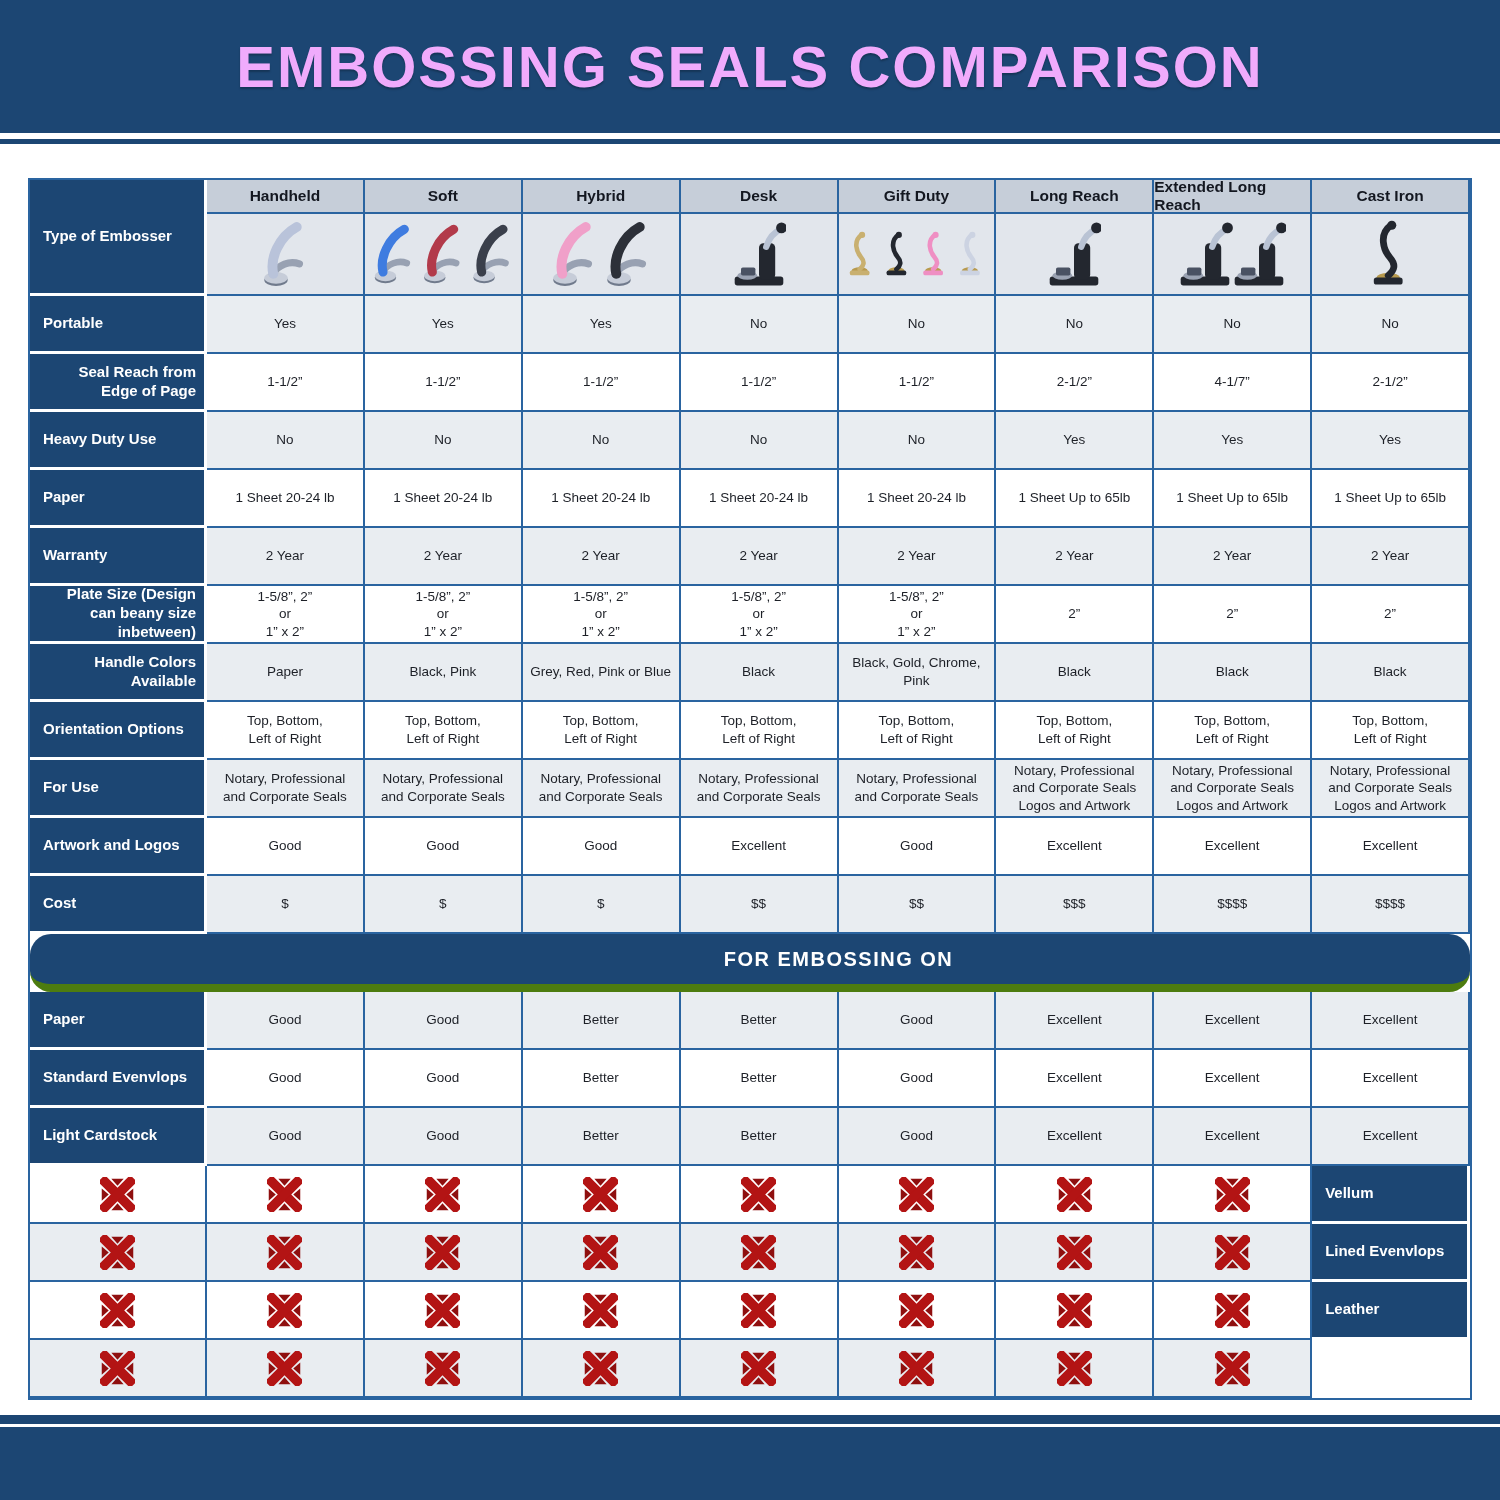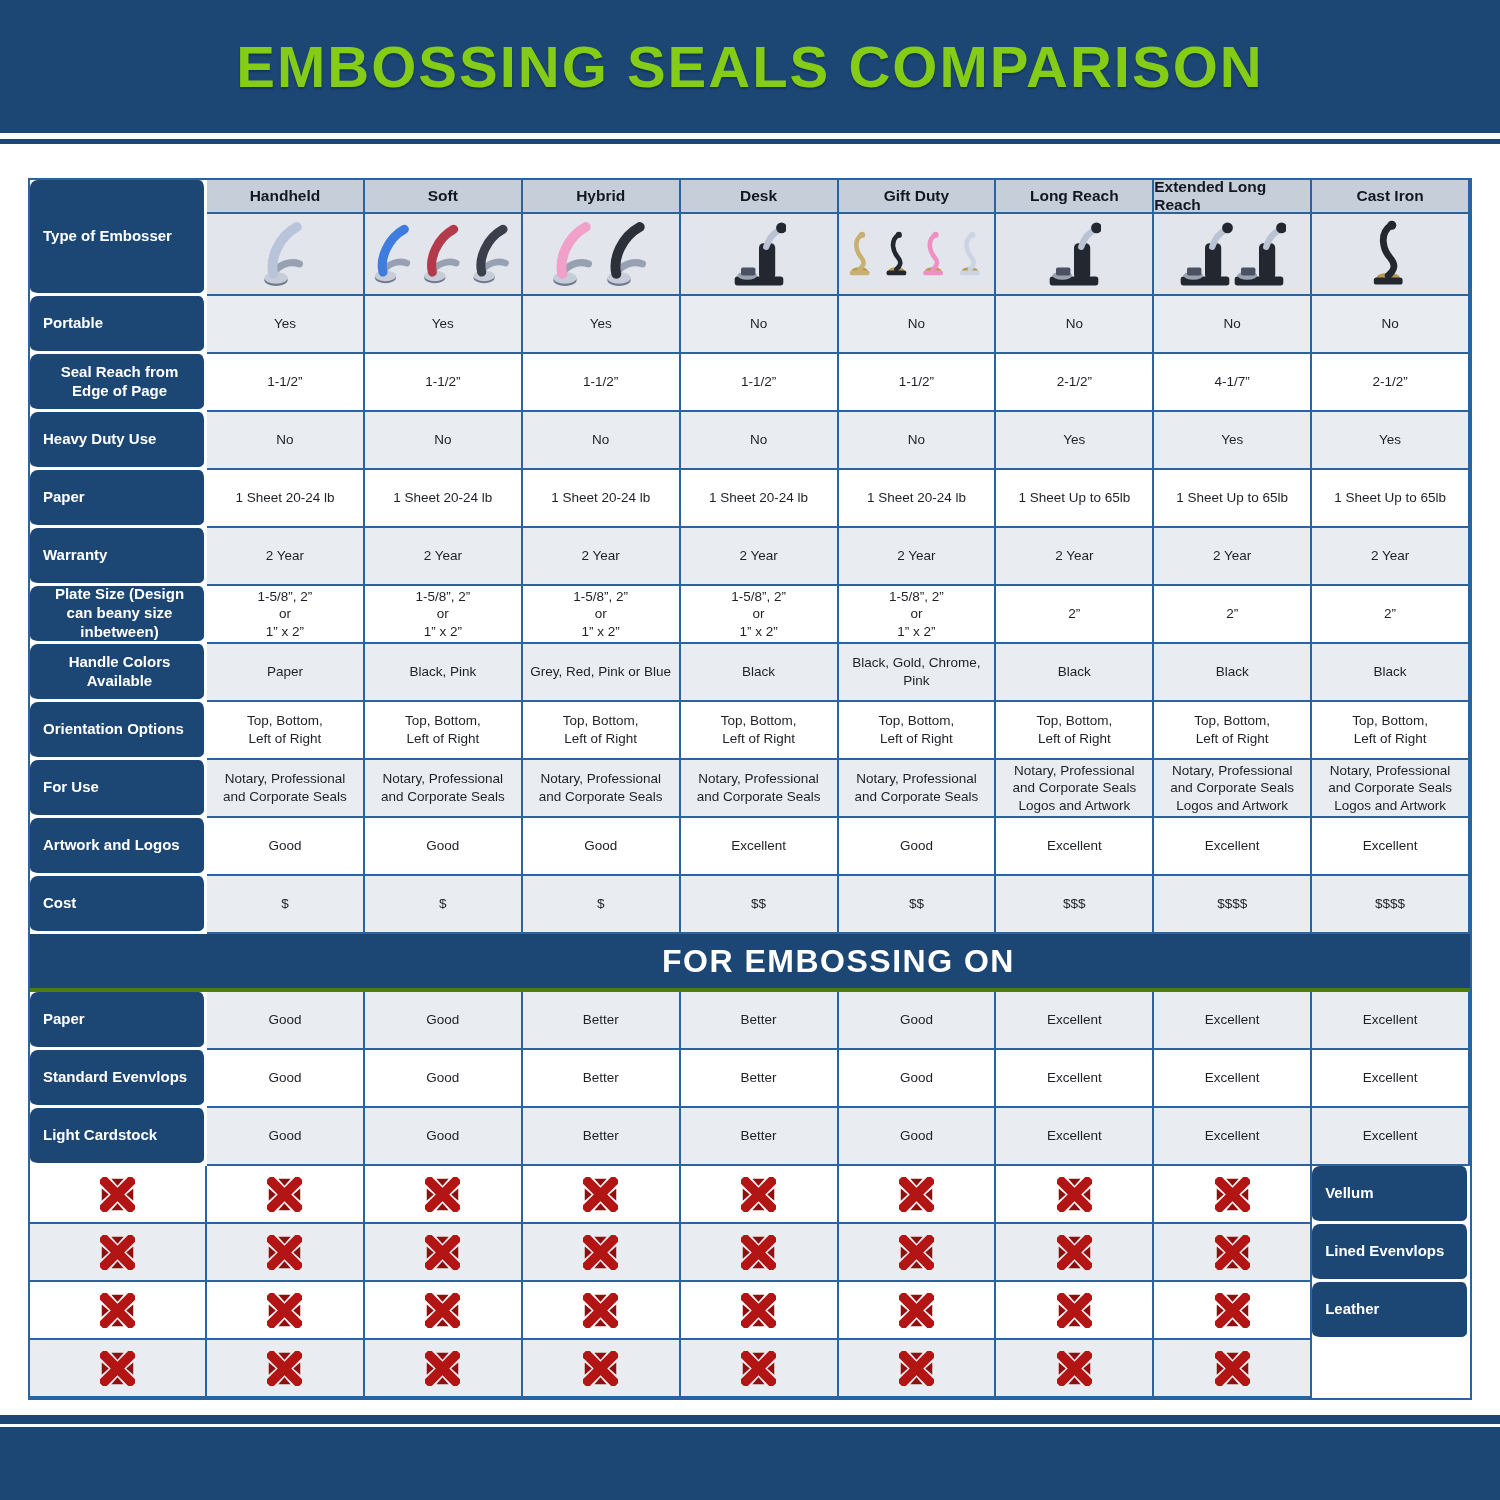--- a/index.html
+++ b/index.html
@@ -1,43 +1,43 @@
 <!DOCTYPE html>
 <html style="--navy: #1c4673; --border-blue: #2a64a0; --header-gray: #c6ced9; --image-gray: #e2e6ec; --row-gray: #e9edf1; --x-red: #b31414; --x-red-dark: #8f0f0f; --text-dark: #1d2027; --white: #ffffff;"><head>
 <meta charset="utf-8">
 <style>
   html,body{margin:0;padding:0;background:#fff;}
   .page{position:relative;width:1500px;height:1500px;overflow:hidden;background:#fff;
         font-family:"Liberation Sans",sans-serif;-webkit-font-smoothing:antialiased;}
   
   .top-banner{position:absolute;top:0;left:0;width:100%;height:133px;background:var(--navy,#1c4673);
               display:flex;align-items:center;justify-content:center;}
-  .top-banner h1{margin:16px;color:#84cc16;font-size:58px;font-weight:bold;letter-spacing:2px;
+  .top-banner h1{margin:16px;color:#f0abfc;font-size:58px;font-weight:bold;letter-spacing:2px;
                  text-shadow:0 2px 2px rgba(0,0,0,.25);white-space:nowrap;}
   .top-rule{position:absolute;top:139px;left:0;width:100%;height:5px;background:var(--navy,#1c4673);}
   
   .table-area{position:absolute;top:178px;left:28px;width:1444px;}
   .grid{display:grid;grid-template-columns:177px repeat(8,1fr);
         grid-template-rows:34px 82px repeat(11,58px) 58px repeat(7,58px);
         border:2px solid var(--border-blue,#2a64a0);background:#fff;}
   .c{display:flex;align-items:center;justify-content:center;box-sizing:border-box;min-width:0;}
   .label{background:var(--navy,#1c4673);color:#fff;font-weight:bold;font-size:15px;line-height:1.25;
-         justify-content:flex-start;text-align:center;padding:4px 8px 4px 13px;
-         border-bottom:3px solid #fff;border-right:3px solid #fff;border-radius:8px;}
+         justify-content:flex-start;text-align:right;padding:4px 8px 4px 13px;
+         border-bottom:3px solid #fff;border-right:3px solid #fff;}
   .span2{grid-row:1 / 3;grid-column:1;}
   .colhead{background:var(--header-gray,#c6ced9);color:#131720;font-weight:bold;font-size:15.5px;
            border-right:2px solid var(--border-blue,#2a64a0);border-bottom:2px solid var(--border-blue,#2a64a0);}
   .imgcell{background:var(--image-gray,#e2e6ec);
            border-right:2px solid var(--border-blue,#2a64a0);border-bottom:2px solid var(--border-blue,#2a64a0);}
   .val{font-size:13.5px;color:#1d2027;text-align:center;white-space:pre-line;line-height:1.3;padding:2px 6px;
        border-right:2px solid var(--border-blue,#2a64a0);border-bottom:2px solid var(--border-blue,#2a64a0);}
   .val.gray{background:var(--row-gray,#e9edf1);}
   .val.white{background:#fff;}
-  .banner{grid-column:1 / -1;background:var(--navy,#1c4673);color:#fff;font-weight:bold;font-size:32px;
-          letter-spacing:1.5px;display:flex;align-items:center;border-bottom:4px solid #4d7c0f;}
+  .banner{grid-column:1 / -1;background:var(--navy,#1c4673);color:#fff;font-weight:bold;font-size:20px;
+          letter-spacing:1.5px;display:flex;align-items:center;border-bottom:8px solid #4d7c0f;border-radius:21px;}
   .banner .inner{margin-left:177px;flex:1;text-align:center;}
   
   .footer-rule{position:absolute;top:1415px;left:0;width:100%;height:9px;background:var(--navy,#1c4673);}
   .footer-band{position:absolute;top:1427px;left:0;width:100%;height:73px;background:var(--navy,#1c4673);}
   svg{display:block;}
 </style>
 </head>
 <body>
 
 <div class="page">

